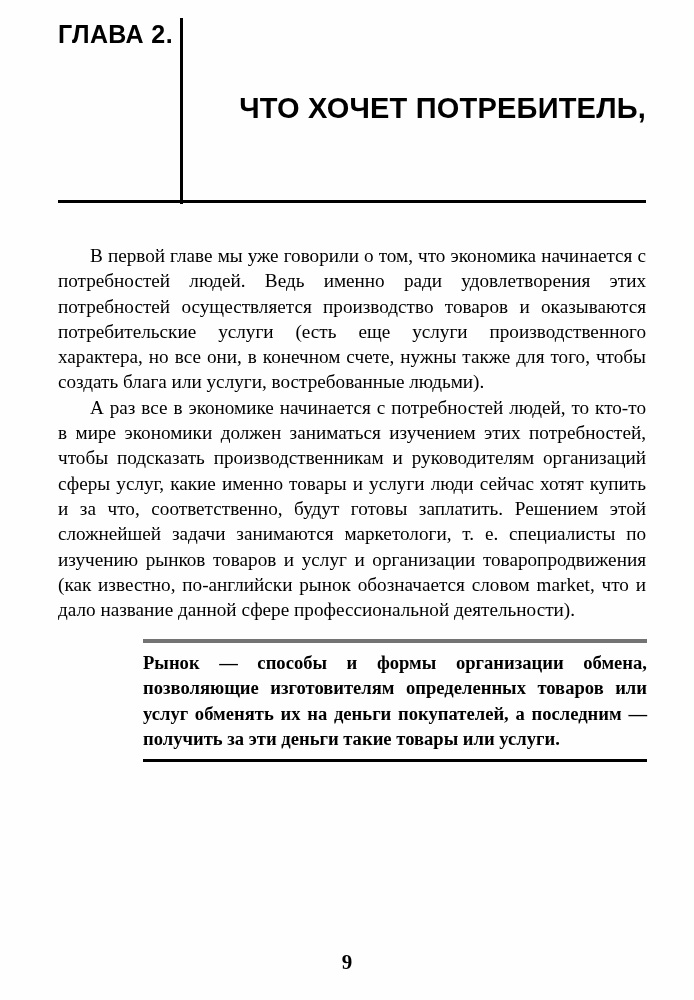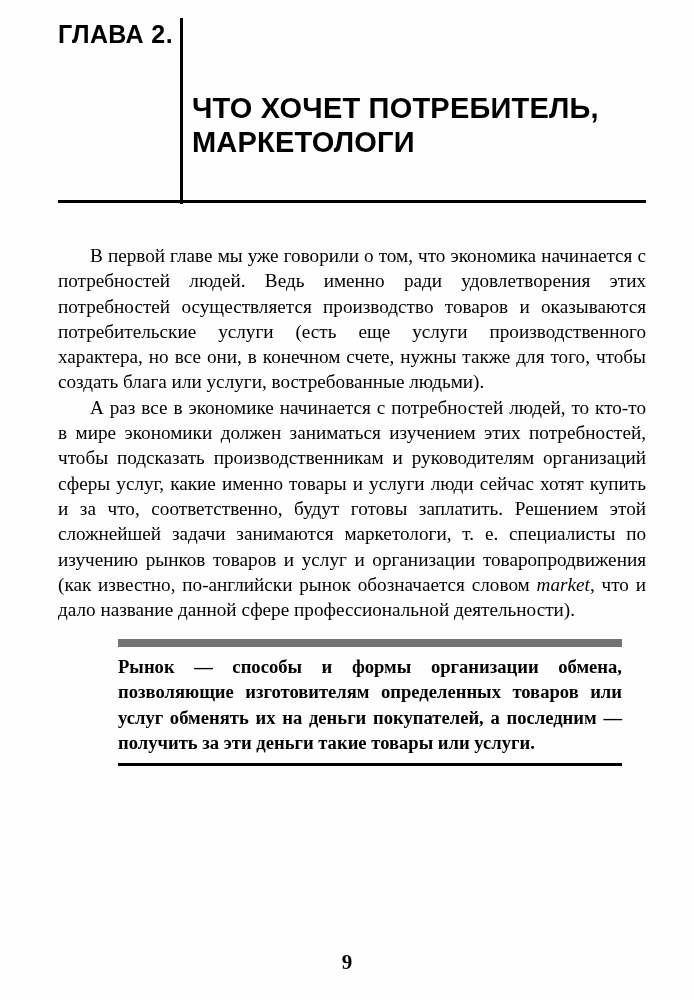--- a/index.html
+++ b/index.html
@@ -58,21 +58,21 @@
     position: absolute;
     left: 134px;
     top: 73px;
     width: 454px;
     font-family: "Liberation Sans", "DejaVu Sans", sans-serif;
     font-weight: bold;
     font-size: 29px;
     line-height: 34px;
     letter-spacing: 0.2px;
   }
-  .chapter-title .tline { display: block; white-space: nowrap; }
+  .chapter-title .tline { display: block; white-space: nowrap; text-align: right; }
 
   .chapter-hrule {
     position: absolute;
     left: 58px;
     top: 200px;
     width: 588px;
     height: 3px;
     background: #000000;
   }
 
@@ -89,28 +89,28 @@
     text-align: justify;
     text-justify: inter-word;
     font-size: 19.2px;
     line-height: 25.3px;
     text-indent: 32px;
     hyphens: none;
   }
 
   p.para + p.para { margin-top: 0px; }
 
-  .ital { font-style: italic; }
+  .ital { }
 
   
   .defbox {
     position: absolute;
-    left: 118px;
+    left: 143px;
     width: 504px;
-    border-top: 8px solid #737373;
+    border-top: 4px solid #737373;
     border-bottom: 3px solid #000000;
   }
   .defbox p {
     margin: 0;
     padding: 7px 0 8px 0;
     font-weight: bold;
     font-size: 18.6px;
     line-height: 25.3px;
     text-align: justify;
     text-justify: inter-word;
@@ -145,21 +145,20 @@
 <div class="page">
 
   <div class="chapter-header">
 
     <div class="chapter-label">ГЛАВА 2.</div>
 
     <div class="chapter-vrule"></div>
 
     <div class="chapter-title">
       <span class="tline">ЧТО ХОЧЕТ ПОТРЕБИТЕЛЬ,</span>
-      <span class="tline">МАРКЕТОЛОГИ</span>
     </div>
   </div>
 
   <div class="chapter-hrule"></div>
 
   <div class="body-col">
     <p class="para">В первой главе мы уже говорили о том, что экономика начинается с потребностей людей. Ведь именно ради удовлетворения этих потребностей осуществляется производство товаров и оказываются потребительские услуги (есть еще услуги производственного характера, но все они, в конечном счете, нужны также для того, чтобы создать блага или услуги, востребованные людьми).</p>
 
     <p class="para"><span>А раз все в экономике начинается с потребностей людей, то кто-то в мире экономики должен заниматься изучением этих потребностей, чтобы подсказать производственникам и руководителям организаций сферы услуг, какие именно товары и услуги люди сейчас хотят купить и за что, соответственно, будут готовы заплатить. Решением этой сложнейшей задачи занимаются маркетологи, т. е. специалисты по изучению рынков товаров и услуг и организации товаропродвижения (как известно, по-английски рынок обозначается словом </span><span class="ital">market</span><span>, что и дало название данной сфере профессиональной деятельности).</span></p>
   </div>

